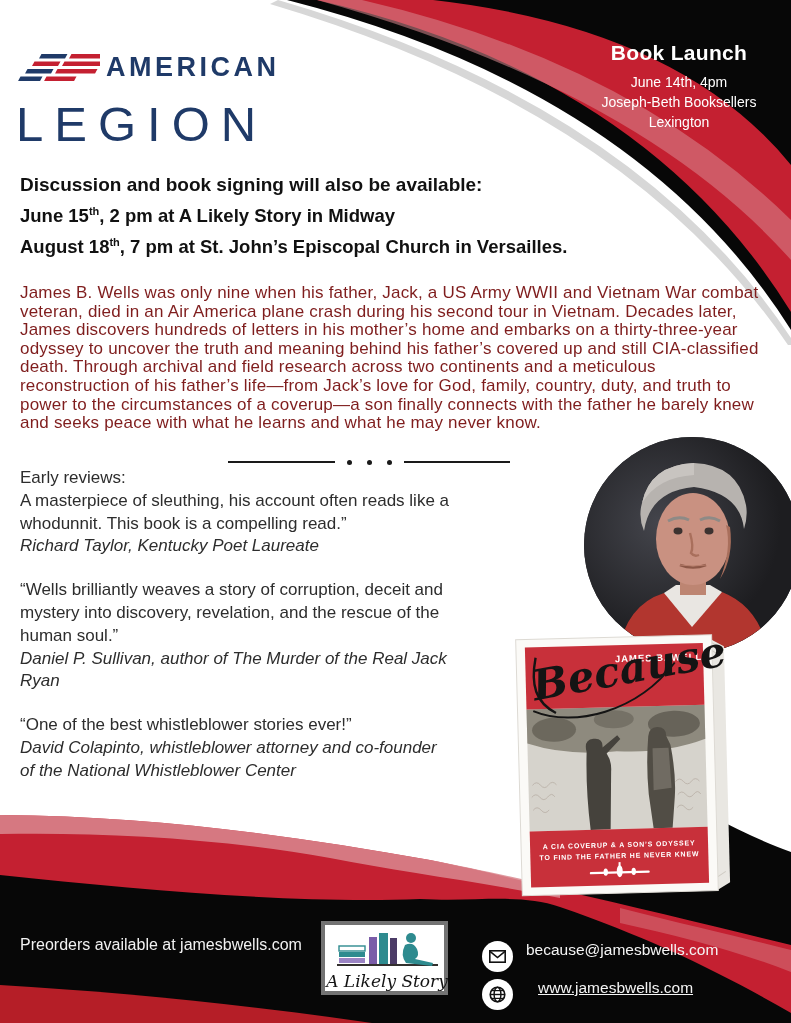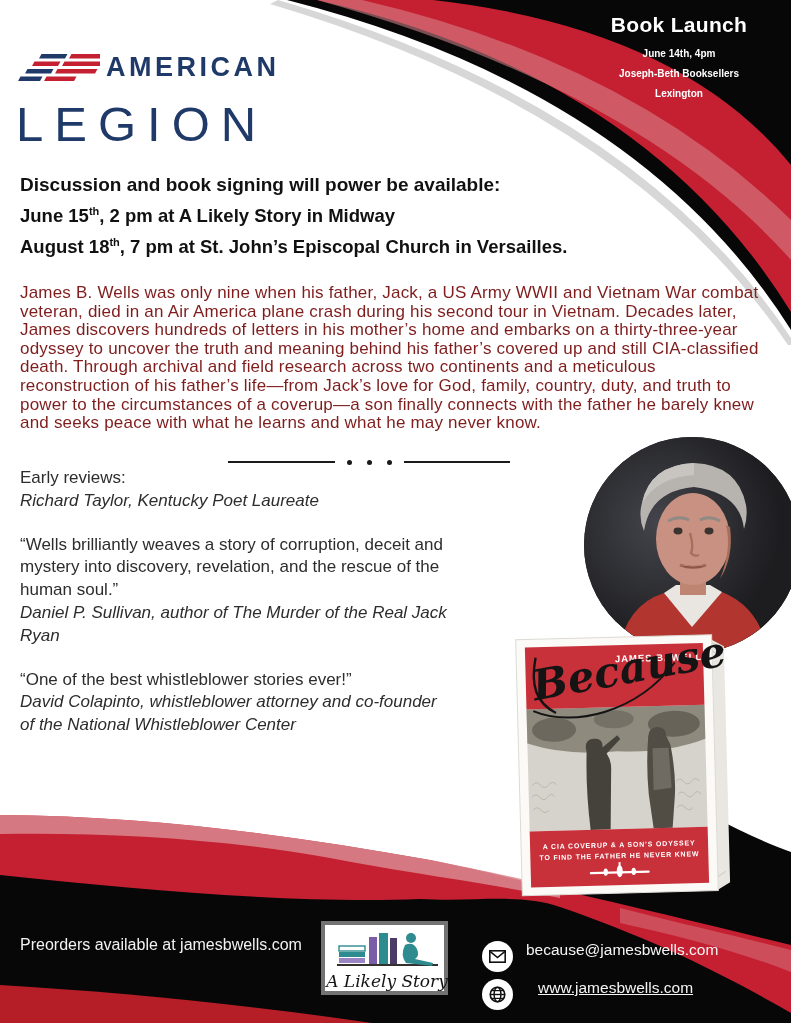--- a/index.html
+++ b/index.html
@@ -9,22 +9,22 @@
   }
   .page *{box-sizing:border-box;}
   svg{display:block;}
   .deco{position:absolute; left:0; pointer-events:none;}
   .deco-top{top:0; z-index:1;}
   .deco-bottom{top:780px; z-index:3;}
 
   
   .event{position:absolute; top:13px; left:572px; width:214px; text-align:center;
          color:#ffffff; z-index:4;}
-  .event-title{font-size:21px; font-weight:bold; letter-spacing:.3px; margin-bottom:7px;}
-  .event-line{font-size:10px; font-weight:bold; line-height:20px;}
+  .event-title{font-size:21px; font-weight:bold; letter-spacing:.3px; margin-bottom:7px;margin-top:28px;}
+  .event-line{font-size:14px; font-weight:normal; line-height:20px;}
 
   
   .legion{position:absolute; top:52px; left:16px; z-index:2; color:#1f3a68;}
   .legion-row{display:flex; align-items:center; gap:6px;}
   .legion-american{font-size:27px; font-weight:bold; letter-spacing:3.5px;}
   .legion-legion{font-size:49px; font-weight:normal; letter-spacing:11px; line-height:46px; margin-top:18px;}
 
   
   .signing{position:absolute; top:172px; left:20px; z-index:2; color:#111;}
   .signing-heading{font-size:19px; font-weight:bold; line-height:26px;}
@@ -103,21 +103,21 @@
           <rect x="1" y="23.5" width="22" height="4.6" fill="#1f3a68"></rect>
           <rect x="27" y="23.5" width="30" height="4.6" fill="#c42031"></rect>
         </g>
       </svg>
       <div class="legion-american">AMERICAN</div>
     </div>
     <div class="legion-legion">LEGION</div>
   </div>
 
   <div class="signing">
-    <div class="signing-heading">Discussion and book signing will power be available:</div>
+    <div class="signing-heading">Discussion and book signing will also be available:</div>
     <div class="signing-date"><span>June 15</span><sup>th</sup><span>, 2 pm at A Likely Story in Midway</span></div>
     <div class="signing-date"><span>August 18</span><sup>th</sup><span>, 7 pm at St. John’s Episcopal Church in Versailles.</span></div>
   </div>
 
   <div class="about">James B. Wells was only nine when his father, Jack, a US Army WWII and Vietnam War combat
 veteran, died in an Air America plane crash during his second tour in Vietnam. Decades later,
 James discovers hundreds of letters in his mother’s home and embarks on a thirty-three-year
 odyssey to uncover the truth and meaning behind his father’s covered up and still CIA-classified
 death. Through archival and field research across two continents and a meticulous
 reconstruction of his father’s life—from Jack’s love for God, family, country, duty, and truth to
@@ -130,20 +130,22 @@
       <div class="dot"></div>
         <div class="dot"></div>
         <div class="dot"></div>
     </div>
     <div class="line"></div>
   </div>
 
   <div class="reviews">
     <div class="reviews-label">Early reviews:</div>
     <div class="review">
+      <div class="review-quote">A masterpiece of sleuthing, his account often reads like a
+whodunnit. This book is a compelling read.”</div>
       <div class="review-attr">Richard Taylor, Kentucky Poet Laureate</div>
     </div>
     <div class="review">
       <div class="review-quote">“Wells brilliantly weaves a story of corruption, deceit and
 mystery into discovery, revelation, and the rescue of the
 human soul.”</div>
       <div class="review-attr">Daniel P. Sullivan, author of The Murder of the Real Jack
 Ryan</div>
     </div>
     <div class="review">

